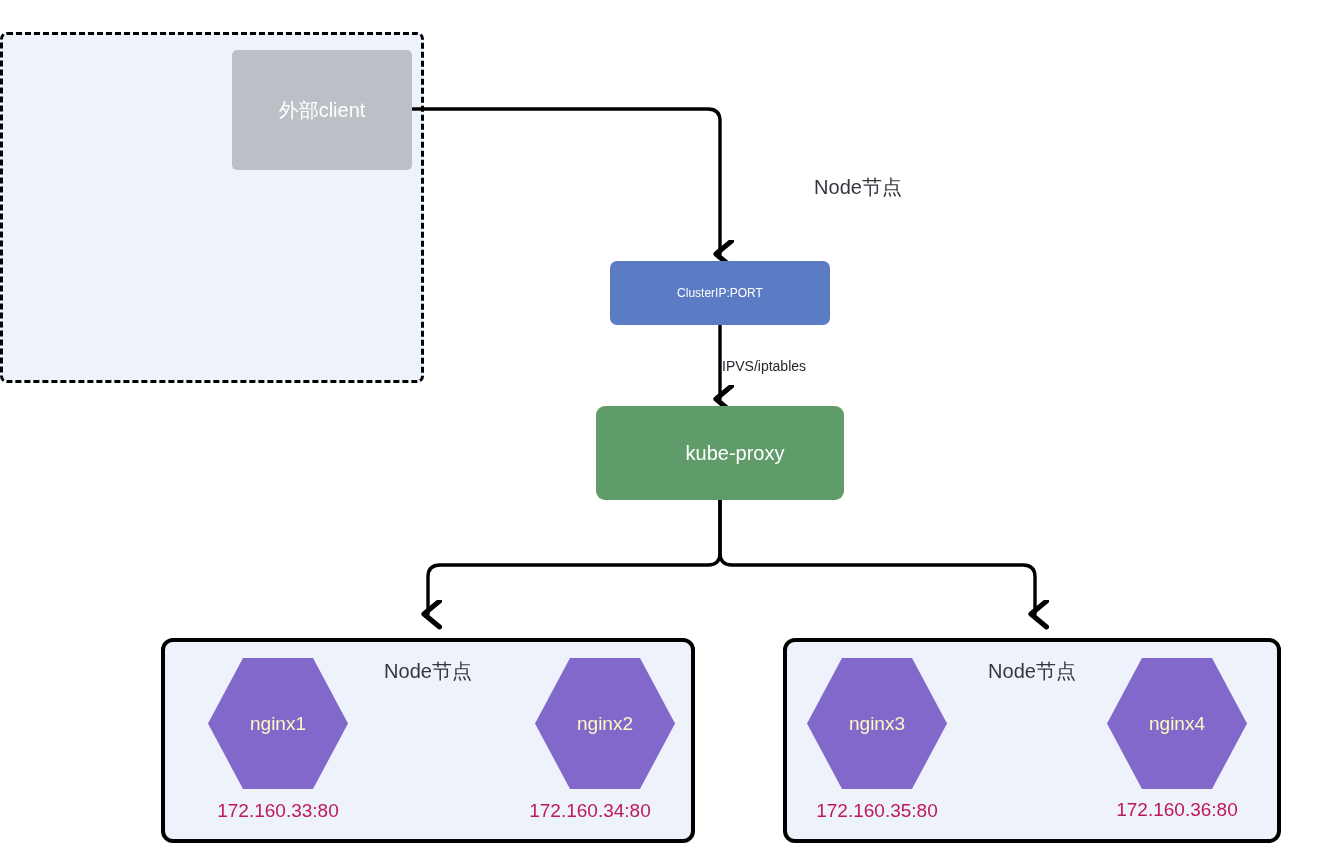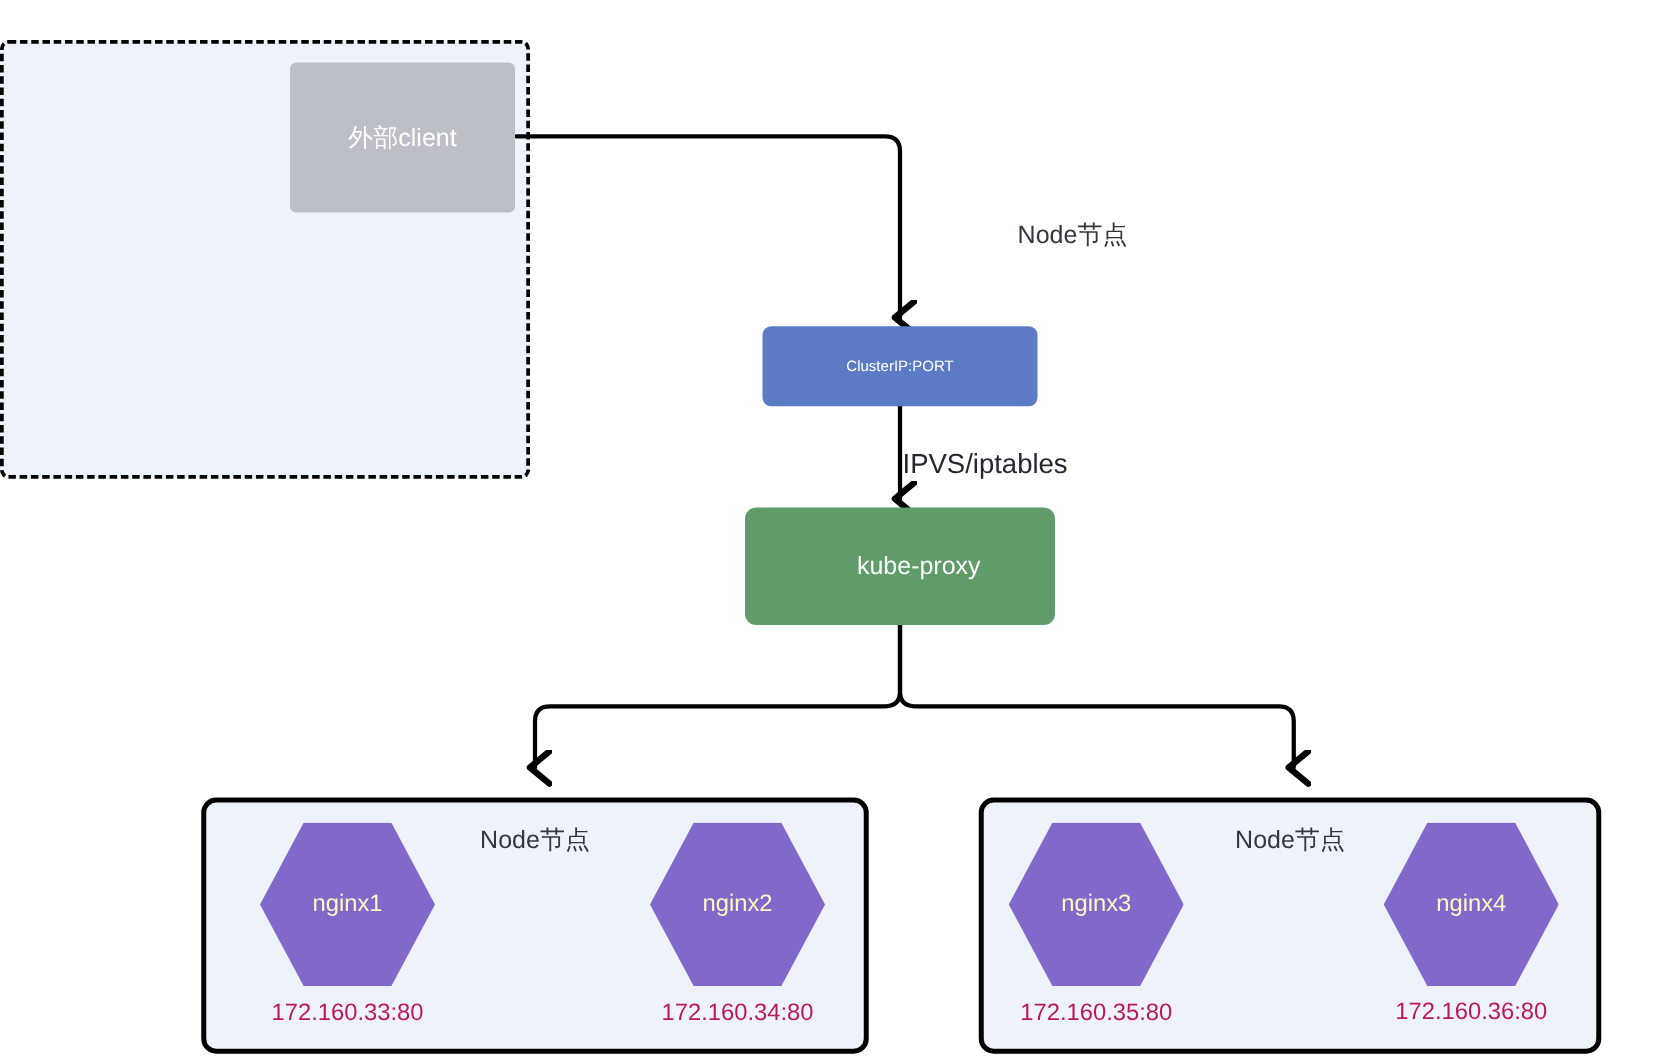--- a/index.html
+++ b/index.html
@@ -91,21 +91,21 @@
     background: #5f9c6a;
     border-radius: 9px;
     color: #ffffff;
     font-size: 20px;
     padding-left: 30px;
   }
 
   .edge-label {
     position: absolute;
     color: #24282e;
-    font-size: 22px;
+    font-size: 14px;
     white-space: nowrap;
     text-align: right;
   }
   .ipvs-label {
     left: 722px;
     top: 326px;
   }
 
   
   .node-box {
@@ -152,21 +152,21 @@
   .ip-label {
     position: absolute;
     color: #be185d;
     font-size: 19px;
     white-space: nowrap;
     text-align: center;
   }
 
   
   .hex-1 { left: 43px; top: 16px; }
-  .hex-2 { left: 355px; top: 16px; justify-content: center; }
+  .hex-2 { left: 370px; top: 16px; justify-content: center; }
   .ip-1  { left: 13px;  top: 158px; width: 200px; }
   .ip-2  { left: 325px; top: 158px; width: 200px; }
   
   .hex-3 { left: 20px;  top: 16px; }
   .hex-4 { left: 320px; top: 16px; }
   .ip-3  { left: -10px; top: 158px; width: 200px; }
   .ip-4  { left: 290px; top: 157px; width: 200px; }
 </style>
 </head>
 <body>

